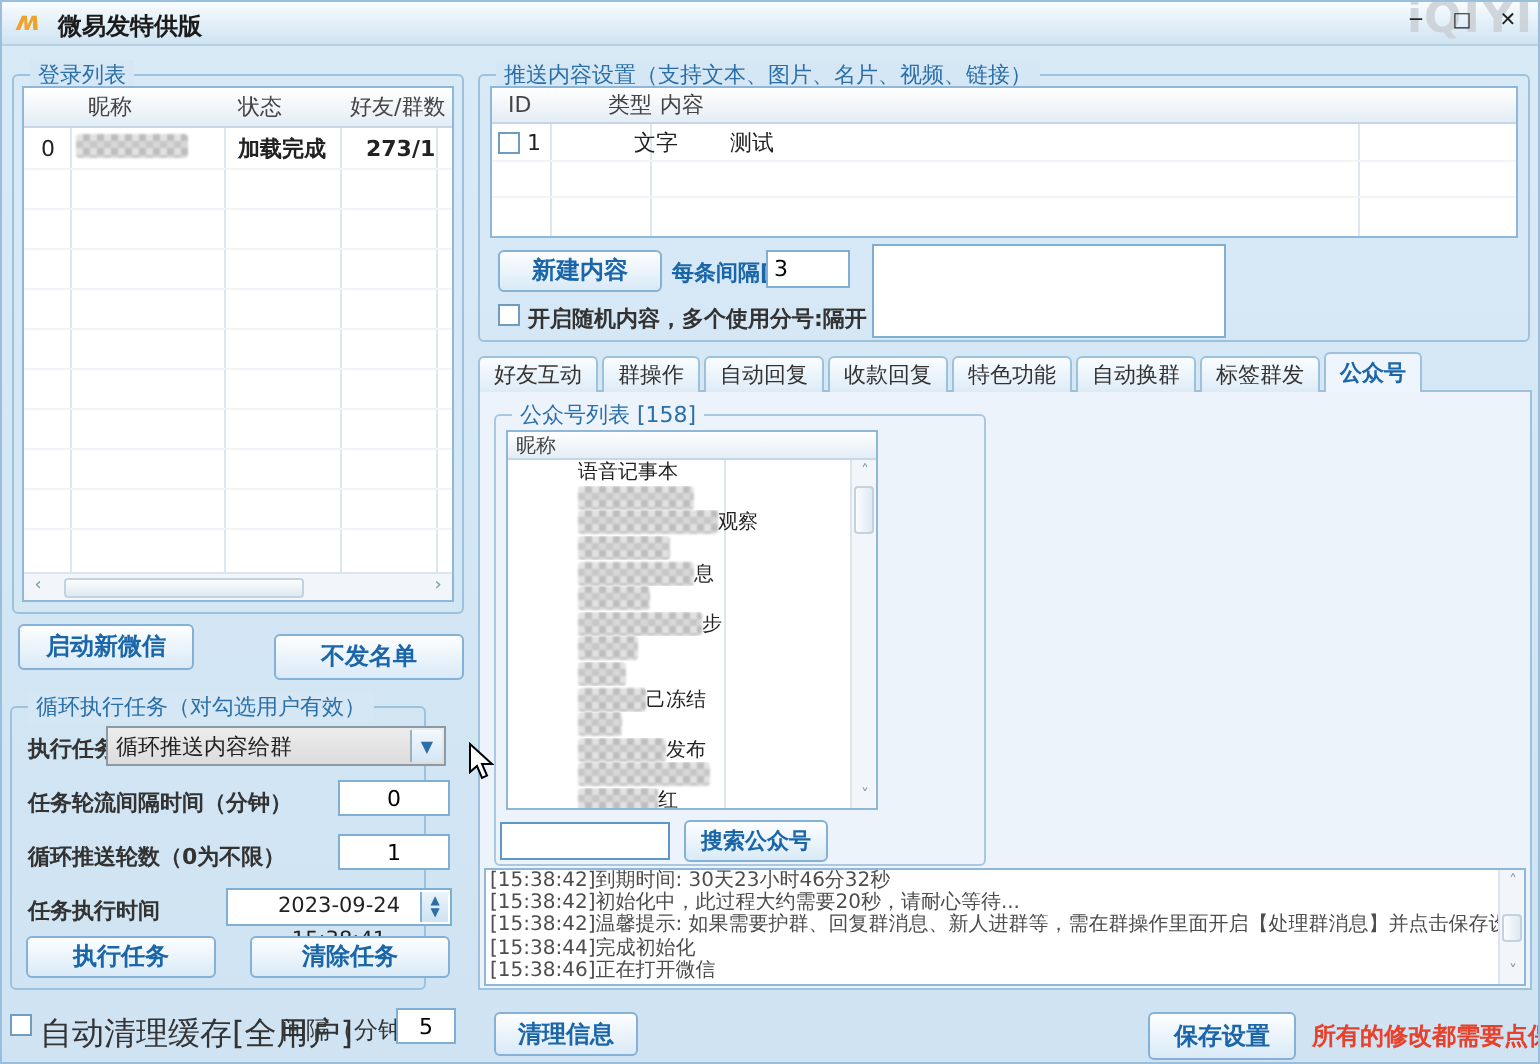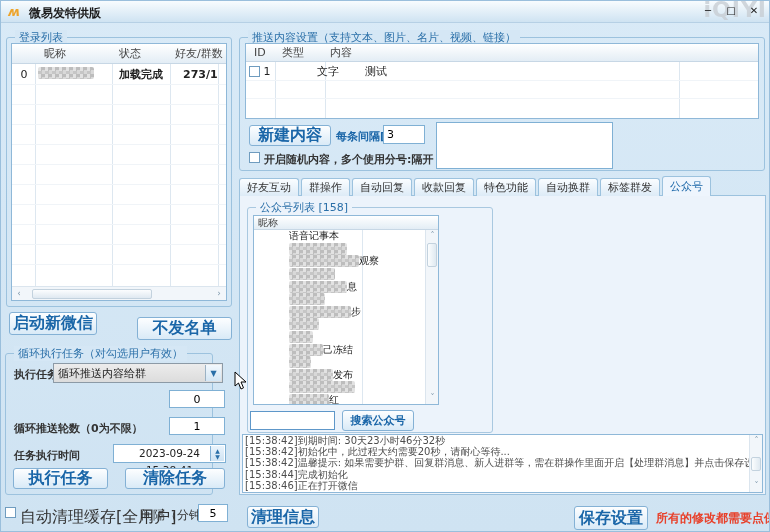--- a/index.html
+++ b/index.html
@@ -15,21 +15,21 @@
   .watermark { position:absolute; right:2px; top:-4px; font-size:22px; font-weight:bold; color:#c8ced4; letter-spacing:1px; opacity:.8; }
   .winctl { position:absolute; right:6px; top:3px; display:flex; gap:5px; }
   .winctl span { width:18px; height:15px; text-align:center; line-height:14px; font-size:10px; color:#222; cursor:default; }
 
   
   .group { position:absolute; border:1px solid #9cc2de; border-radius:3px; }
   .legend { position:absolute; top:-8px; left:8px; padding:0 4px; color:#2a6fa8; font-size:11px; background:#d5e7f5; white-space:nowrap; }
   .legend.inpanel { background:#ecf3fb; }
   .btn { position:absolute; display:flex; align-items:center; justify-content:center;
     border:1px solid #84b1d5; border-radius:3px; background:linear-gradient(#fdfeff,#d9eaf7);
-    color:#1a66a8; font-weight:bold; font-size:16px; cursor:pointer; }
+    color:#1a66a8; font-weight:bold; font-size:12px; cursor:pointer; }
   .tinput { position:absolute; border:1px solid #7fb0d4; background:#fff; font-size:11px; font-family:inherit; padding:0 3px; }
   .whitebox { position:absolute; background:#fff; border:1px solid #8fb8d8; }
   .colline { position:absolute; top:0; bottom:0; width:1px; background:#dde7f0; }
   .hgrid { position:absolute; left:0; right:0; height:1px; background:#f0f4f8; }
   .thead { background:linear-gradient(#ffffff,#e3edf5); border-bottom:1px solid #c7d7e5; color:#444; font-size:11px; display:flex; align-items:center; }
   .check { display:inline-block; width:11px; height:11px; border:1px solid #6f9cbf; background:#fff; vertical-align:middle; }
   .blur { display:inline-block; height:12px; border-radius:2px;
     background:conic-gradient(#bdbdbd 25%,#d8d8d8 0 50%,#c6c6c6 0 75%,#e2e2e2 0) 0 0/7px 7px;
     filter:blur(.6px); }
   .lbl { position:absolute; color:#333; font-weight:bold; font-size:11px; white-space:nowrap; }
@@ -40,21 +40,21 @@
   .sb-h .thumb { height:10px; background:linear-gradient(#fbfdfe,#dfe9f1); border:1px solid #c3d2de; border-radius:2px; margin-left:6px; }
   .sb-v { position:absolute; width:13px; top:0; bottom:0; right:0; background:#f2f6fa; border-left:1px solid #dbe5ee; }
   .sb-v .arr { position:absolute; left:0; width:13px; text-align:center; color:#7f99ad; font-size:8px; height:12px; line-height:12px; }
   .sb-v .thumb { position:absolute; left:1px; width:10px; background:linear-gradient(90deg,#fbfdfe,#dfe9f1); border:1px solid #c3d2de; border-radius:2px; }
 
   
   .tabstrip { position:absolute; left:238px; top:175px; display:flex; align-items:flex-end; height:20px; }
   .tab { height:18px; display:flex; align-items:center; justify-content:center; padding:0 7px;
     border:1px solid #9cc2de; border-bottom:none; border-radius:3px 3px 0 0; margin-right:2px;
     background:linear-gradient(#fafdff,#ddebf7); font-size:11px; color:#333; cursor:pointer; white-space:nowrap; }
-  .tab.active { height:20px; background:#eef5fd; color:#1a66a8; font-weight:normal; position:relative; z-index:3; }
+  .tab.active { height:20px; background:#eef5fd; color:#1a66a8; font-weight:bold; position:relative; z-index:3; }
   .tabpanel { position:absolute; left:238px; top:194px; width:527px; height:300px; background:#ecf3fb; border:1px solid #9cc2de; }
 
   
   .pa-row { display:flex; align-items:center; height:12.6px; font-size:10px; padding-left:3px; overflow:hidden; white-space:nowrap; color:#222; }
 
   .log { position:absolute; left:241px; top:433px; width:521px; height:59px; background:#fff; border:1px solid #8fb8d8; font-size:10px; color:#4d4d4d; overflow:hidden; }
   .log .line { padding-left:2px; line-height:11.2px; white-space:nowrap; }
 
   .red-note { position:absolute; left:655px; top:509px; color:#e8402a; font-size:12px; font-weight:bold; white-space:nowrap; }
 
@@ -119,20 +119,21 @@
   <div class="btn" style="left:8px;top:311px;width:88px;height:23px;">启动新微信</div>
 
   <div class="group" style="left:4px;top:352px;width:208px;height:142px;padding-left:28px;">
     <span class="legend">循环执行任务（对勾选用户有效）</span>
   </div>
   <span class="lbl" style="left:13px;top:366px;">执行任务</span>
   <div class="combo" style="left:52px;top:362px;width:170px;height:20px;">
     <span>循环推送内容给群</span>
     <span class="drop">▼</span>
   </div>
+  <span class="lbl" style="left:13px;top:393px;">任务轮流间隔时间（分钟）</span>
   <input class="tinput" style="left: 168px; top: 389px; width: 56px; height: 18px; text-align: center;" value="0">
   <span class="lbl" style="left:13px;top:420px;">循环推送轮数（0为不限）</span>
   <input class="tinput" style="left: 168px; top: 416px; width: 56px; height: 18px; text-align: center;" value="1">
   <span class="lbl" style="left:13px;top:447px;">任务执行时间</span>
   <div class="tinput" style="left:112px;top:443px;width:113px;height:19px;line-height:17px;text-align:center;font-size:10.5px;">
     <span>2023-09-24 15:38:41</span>
     <span class="spinbox">
         <span>▲</span>
         <span>▼</span>
       </span>
@@ -147,21 +148,21 @@
 
   <div class="group" style="left:238px;top:36px;width:526px;height:134px;">
     <span class="legend">推送内容设置（支持文本、图片、名片、视频、链接）</span>
   </div>
   <div class="whitebox" style="left:244px;top:42px;width:514px;height:76px;">
     <div class="colline" style="left:29px;"></div>
     <div class="colline" style="left:79px;"></div>
     <div class="colline" style="left:433px;"></div>
     <div class="thead" style="position:absolute;left:0;top:0;right:0;height:18px;">
       <span style="width:30px;padding-left:8px;">ID</span>
-      <span style="width:50px;padding-left:6px;">类型</span>
+      <span style="width:50px;padding-left:6px;text-align:right;">类型</span>
       <span style="padding-left:4px;">内容</span>
     </div>
     <div class="hgrid" style="top:36px;"></div>
       <div class="hgrid" style="top:54px;"></div>
     <div style="position:absolute;left:0;top:18px;right:0;height:18px;display:flex;align-items:center;font-size:11px;">
       <span style="width:30px;padding-left:3px;"><span class="check"></span> <span>1</span></span>
       <span style="width:50px;padding-left:6px;margin-left:35px;">文字</span>
       <span style="padding-left:4px;">测试</span>
     </div>
   </div>

